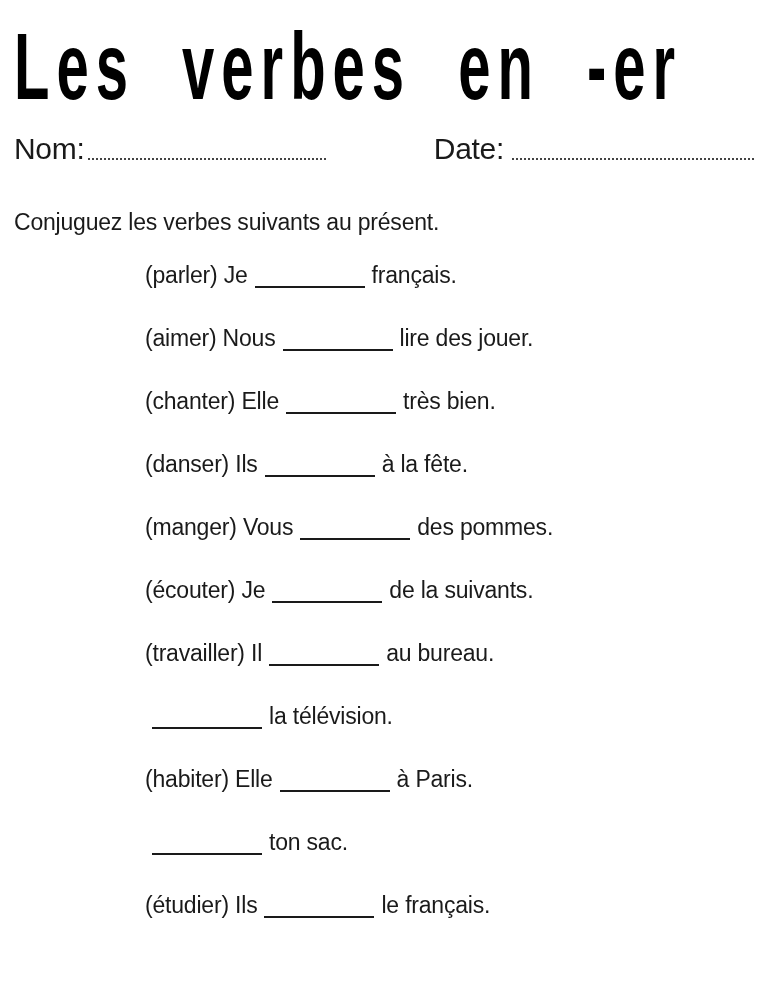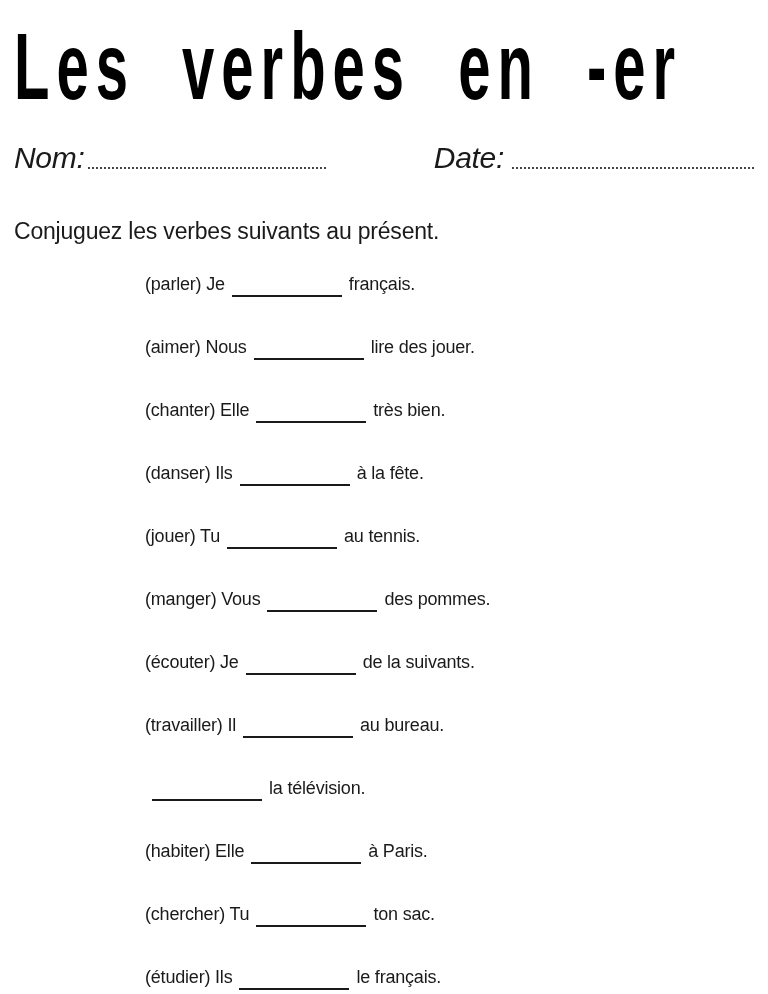--- a/index.html
+++ b/index.html
@@ -32,25 +32,24 @@
     line-height: 1;
     white-space: nowrap;
     transform: scaleY(1.62);
     transform-origin: 0 12px;
     padding-top: 12px;
   }
   
   .meta-row {
     display: flex;
     align-items: flex-end;
-    margin-top: 29px;
+    margin-top: 20px;
     font-size: 30px;
     letter-spacing: -0.3px;
     color: #1a1a1a;
-    font-style: italic;
   }
   .dotted-line {
     border-bottom: 2px dotted #444;
     height: 0;
   }
   .name-line { width: 238px; margin: 0 0 6px 4px; }
   .meta-spacer { flex: 1; }
   .date-line { width: 242px; margin: 0 0 6px 8px; }
   
   .instruction {
@@ -60,21 +59,21 @@
   }
   
   .exercises {
     margin-top: 8px;
     padding-left: 131px;
   }
   .exercise-row {
     height: 63px;
     display: flex;
     align-items: center;
-    font-size: 18px;
+    font-size: 23px;
     letter-spacing: -0.2px;
     white-space: nowrap;
   }
   .exercise-row .gap { display: inline-block; width: 7px; }
   .blank {
     display: inline-block;
     width: 110px;
     height: 2px;
     border-bottom: 2px solid #1a1a1a;
     transform: translateY(10px);
@@ -126,27 +125,20 @@
     </div>
 
     <div class="exercise-row">
       <span>(danser) Ils</span>
         <span class="gap"></span>
         <span class="blank"></span>
         <span class="gap"></span>
         <span>à la fête.</span>
     </div>
 
-    <div class="exercise-row">
-      <span>(jouer) Tu</span>
-        <span class="gap"></span>
-        <span class="blank"></span>
-        <span class="gap"></span>
-        <span>au tennis.</span>
-    </div>
 
     <div class="exercise-row">
       <span>(manger) Vous</span>
         <span class="gap"></span>
         <span class="blank"></span>
         <span class="gap"></span>
         <span>des pommes.</span>
     </div>
 
     <div class="exercise-row">
@@ -174,21 +166,20 @@
 
     <div class="exercise-row">
       <span>(habiter) Elle</span>
         <span class="gap"></span>
         <span class="blank"></span>
         <span class="gap"></span>
         <span>à Paris.</span>
     </div>
 
     <div class="exercise-row">
-      <span>(chercher) Tu</span>
         <span class="gap"></span>
         <span class="blank"></span>
         <span class="gap"></span>
         <span>ton sac.</span>
     </div>
 
     <div class="exercise-row">
       <span>(étudier) Ils</span>
         <span class="gap"></span>
         <span class="blank"></span>

